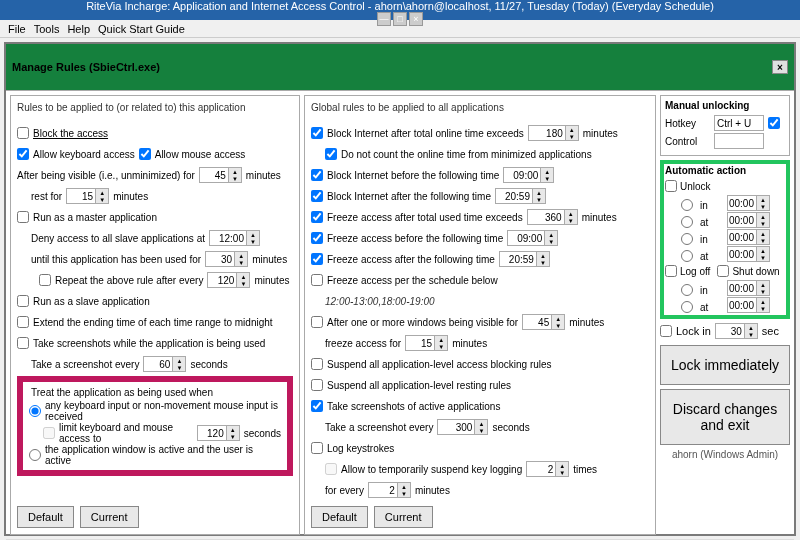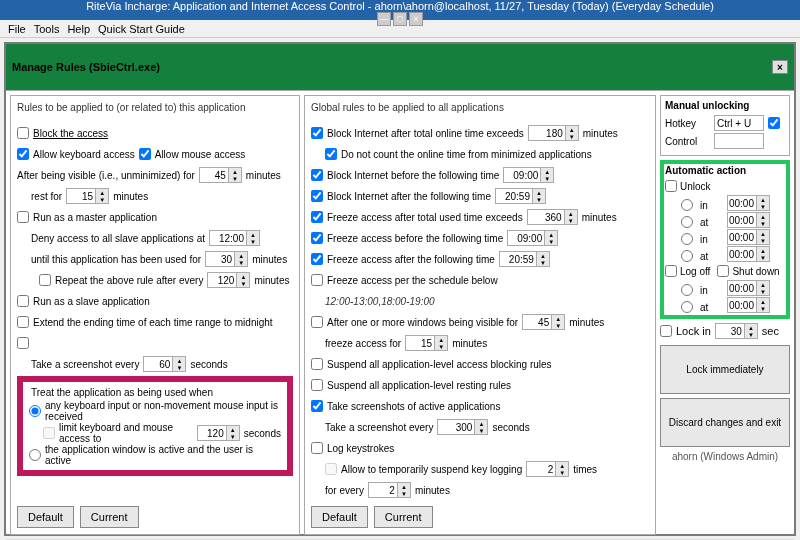--- a/index.html
+++ b/index.html
@@ -221,24 +221,24 @@
       align-items: flex-end;
       gap: 7px;
       min-height: 16px;
       margin-left: 16px;
       margin-bottom: 1px;
     }
     .auto-label { font-size: 10px; width: 20px; }
     .spin-sm input { width: 28px; }
     .lock-btn {
       width: 100%;
-      padding: 18px 4px;
+      padding: 11px 4px;
       border: 1px solid #888;
       background: #e8e8e8;
-      font-size: 10px;
+      font-size: 14px;
       cursor: pointer;
       text-align: center;
     }
     .user-info {
       font-size: 10px;
       color: #555;
       text-align: center;
     }
     .dialog-footer {
       display: flex;
@@ -362,20 +362,21 @@
           <label>Run as a slave application</label>
         </div>
 
         <div class="row">
           <input type="checkbox" style="">
           <label>Extend the ending time of each time range to midnight</label>
         </div>
 
         <div class="row">
           <input type="checkbox" style="">
+          <label>Take screenshots while the application is being used</label>
         </div>
 
         <div class="row row-indent">
           <label>Take a screenshot every</label>
           <div class="spin-input">
             <input type="text" value="60" style="">
             <div class="spin-buttons">
               <button class="spin-btn">▲</button>
               <button class="spin-btn">▼</button>
             </div>

